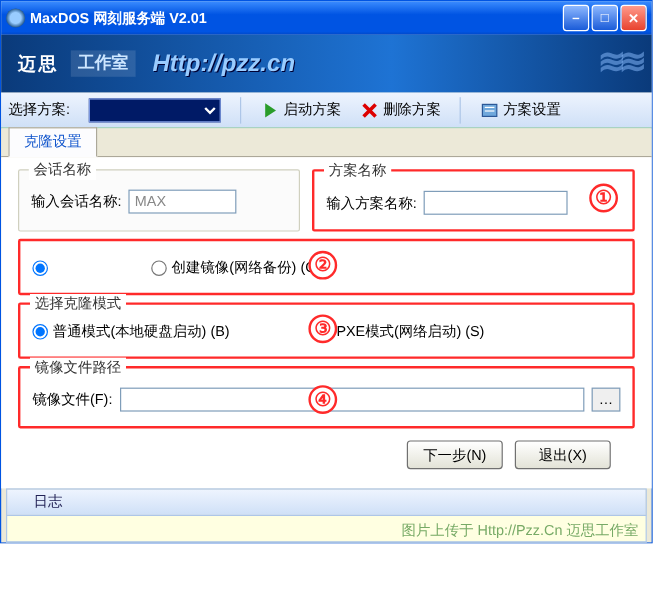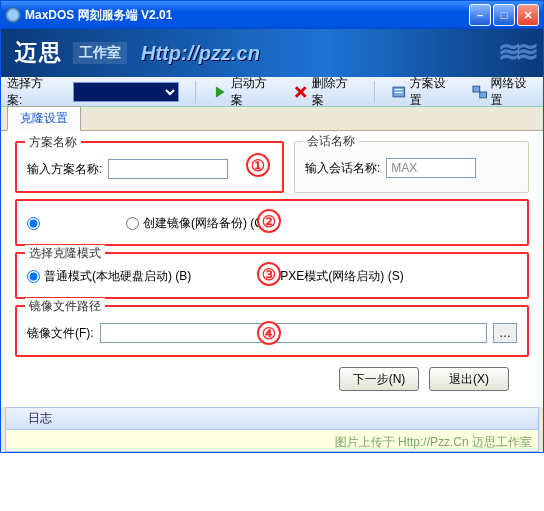--- a/index.html
+++ b/index.html
@@ -4,21 +4,21 @@
 <style>
 * { box-sizing: border-box; margin: 0; padding: 0; font-family: "Microsoft YaHei", SimSun, Arial, sans-serif; font-size: 12px; }
 body { background: #fff; }
 .window { width: 544px; border: 1px solid #0054e3; background: #ece9d8; }
 .titlebar { height: 28px; background: linear-gradient(to bottom, #3b8cff 0%, #0054e3 40%, #0054e3 90%, #0048c7 100%); display: flex; align-items: center; padding: 0 4px; color: #fff; }
 .titlebar .icon-app { width: 16px; height: 16px; margin-right: 4px; background: radial-gradient(circle, #9cf 40%, #036 80%); border-radius: 50%; }
 .titlebar .title { flex: 1; font-weight: bold; }
 .titlebar .winbtn { width: 22px; height: 22px; margin-left: 2px; background: linear-gradient(to bottom, #8db8ff, #1a5bd8); border: 1px solid #fff; border-radius: 3px; color: #fff; font-weight: bold; display: flex; align-items: center; justify-content: center; font-size: 11px; }
 .titlebar .closebtn { background: linear-gradient(to bottom, #ff9a8b, #e8432e); }
 .banner { height: 48px; background: linear-gradient(to right, #0a3a7a 0%, #1e73d4 60%, #0a3a7a 100%); display: flex; align-items: center; padding: 0 14px; position: relative; overflow: hidden; }
-.banner .brand { color: #fff; font-size: 22px; font-weight: bold; letter-spacing: 2px; margin-right: 10px; }
+.banner .brand { color: #fff; font-size: 15px; font-weight: bold; letter-spacing: 2px; margin-right: 10px; }
 .banner .sub { color: #cde6ff; font-size: 14px; font-weight: bold; background: rgba(255,255,255,0.12); padding: 2px 6px; }
 .banner .url { color: #9cf; font-style: italic; font-size: 20px; font-weight: bold; margin-left: 14px; text-shadow: 1px 1px #003; }
 .banner .deco { position: absolute; right: 10px; top: 6px; font-size: 28px; color: rgba(140,190,255,0.5); font-weight: bold; letter-spacing: -6px; }
 .toolbar { height: 30px; background: linear-gradient(to bottom, #eef4fe, #cfe0f7); border-bottom: 1px solid #9cb; display: flex; align-items: center; padding: 0 6px; gap: 16px; }
 .toolbar .lbl { color: #000; }
 .toolbar select { width: 110px; height: 20px; background: #001a66; color: #fff; border: 1px solid #7a96df; }
 .toolbar .sep { width: 1px; height: 22px; background: #adc6e8; }
 .tbtn { display: flex; align-items: center; gap: 3px; cursor: pointer; }
 .tbtn svg, .tbtn .ico { width: 16px; height: 16px; }
 .tabstrip { height: 24px; display: flex; align-items: flex-end; border-bottom: 1px solid #aca899; padding-left: 6px; background: #ece9d8; }
@@ -79,50 +79,43 @@
     </div>
     <span class="sep"></span>
     <div class="tbtn">
       <svg viewBox="0 0 16 16">
           <rect x="2" y="3" width="12" height="10" fill="#6fa8dc" stroke="#2b5797"></rect>
           <rect x="4" y="5" width="8" height="1" fill="#fff"></rect>
           <rect x="4" y="8" width="8" height="1" fill="#fff"></rect>
         </svg>
       <span>方案设置</span>
     </div>
-    <div class="tbtn">
-      <svg viewBox="0 0 16 16">
-          <rect x="1" y="2" width="7" height="6" fill="#6fa8dc" stroke="#2b5797"></rect>
-          <rect x="8" y="8" width="7" height="6" fill="#6fa8dc" stroke="#2b5797"></rect>
-        </svg>
-      <span>网络设置</span>
-    </div>
   </div>
 
   <div class="tabstrip">
     <div class="tab">克隆设置</div>
   </div>
 
   <div class="client">
 
     <div class="row2">
+      <div class="group no-anno" style="flex:1">
+        <span class="legend">会话名称</span>
+        <div class="fld">
+          <span>输入会话名称:</span>
+          <input type="text" style="width: 90px; color: rgb(136, 136, 136);" value="MAX">
+        </div>
+      </div>
       <div class="group" style="flex:1.15">
         <span class="legend">方案名称</span>
         <div class="fld">
           <span>输入方案名称:</span>
           <input type="text" style="width: 120px;" value="">
         </div>
         <div class="anno" style="right:12px; top:10px">①</div>
-      </div>
-      <div class="group no-anno" style="flex:1">
-        <span class="legend">会话名称</span>
-        <div class="fld">
-          <span>输入会话名称:</span>
-          <input type="text" style="width: 90px; color: rgb(136, 136, 136);" value="MAX">
-        </div>
       </div>
     </div>
 
     <div class="group">
       <div class="radio-row">
         <label class="radio-item">
           <input type="radio" name="task" checked="" style="">
         </label>
         <div class="anno" style="left:240px; top:8px; position:absolute">②</div>
         <label class="radio-item" style="margin-left:60px">

